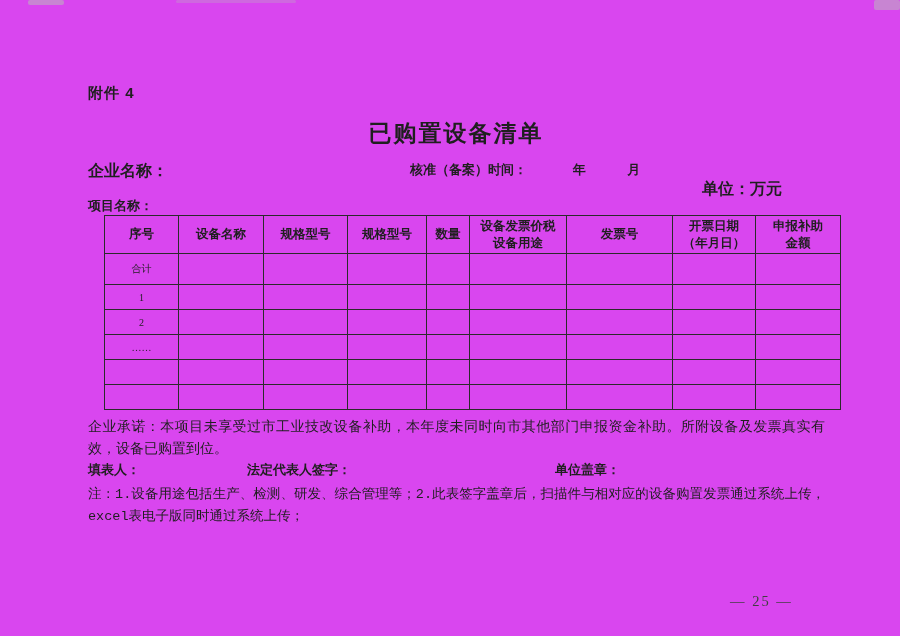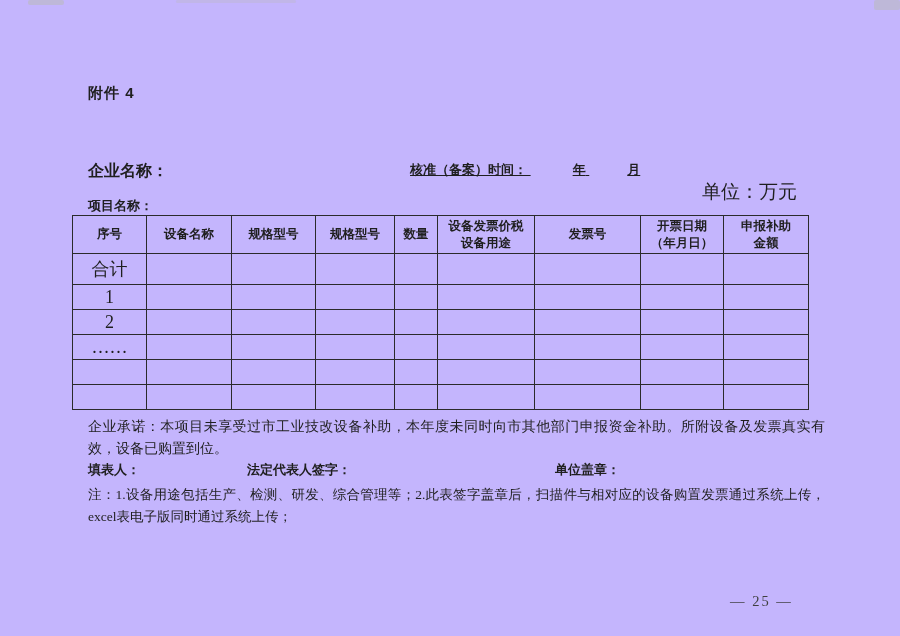--- a/index.html
+++ b/index.html
@@ -1,59 +1,60 @@
 <!DOCTYPE html>
 <html><head>
 <meta charset="utf-8">
 <style>
   * { margin:0; padding:0; box-sizing:border-box; }
   html,body { background:#ffffff; }
   .page {
-    position:relative; width:900px; height:636px; background:#c4b5fd;
+    position:relative; width:900px; height:636px; background:#d946ef;
     font-family:"Liberation Sans","DejaVu Sans",sans-serif; color:#1f1f1f; overflow:hidden;
   }
   .artifact { position:absolute; background:#b9b9b9; opacity:.55; border-radius:2px; }
   .a1 { left:28px; top:0; width:36px; height:5px; }
   .a2 { left:176px; top:0; width:120px; height:3px; opacity:.3; }
   .a3 { left:874px; top:0; width:26px; height:10px; }
   .attachment { position:absolute; left:88px; top:84px; font-size:15px; font-weight:bold; letter-spacing:1px; }
   .title { position:absolute; left:88px; top:118px; width:736px; text-align:center;
            font-size:23px; font-weight:bold; letter-spacing:2px; }
   .meta-company { position:absolute; left:88px; top:161px; font-size:16px; font-weight:bold; }
-  .meta-approval { position:absolute; left:410px; top:161px; font-size:13px; font-weight:bold;text-decoration:underline; }
+  .meta-approval { position:absolute; left:410px; top:161px; font-size:13px; font-weight:bold; }
   .meta-approval .yr { margin-left:42px; }
   .meta-approval .mo { margin-left:38px; }
-  .meta-unit { position:absolute; left:702px; top:179px; font-size:19px; font-weight:normal; }
+  .meta-unit { position:absolute; left:702px; top:179px; font-size:16px; font-weight:bold; }
   .meta-project { position:absolute; left:88px; top:197px; font-size:13px; font-weight:bold; }
-  .equip-table { position:absolute; left:72px; top:215px; width:736px;
+  .equip-table { position:absolute; left:104px; top:215px; width:736px;
                  border-collapse:collapse; table-layout:fixed; }
   .equip-table th, .equip-table td { border:1px solid #2b2b2b; text-align:center; vertical-align:middle; }
   .equip-table th { font-size:12.5px; font-weight:bold; white-space:pre-line; height:38px; line-height:1.35; padding:0 2px; }
-  .equip-table td { font-size:18px; height:25px; font-family:"Liberation Serif","DejaVu Serif",serif; }
+  .equip-table td { font-size:10px; height:25px; font-family:"Liberation Serif","DejaVu Serif",serif; }
   .equip-table tbody tr:first-child td { height:31px; }
   .promise { position:absolute; left:88px; top:416px; width:737px; text-align:justify;
              font-family:"Liberation Serif","DejaVu Serif",serif; font-size:14px; line-height:1.6; }
   .sign-row { position:absolute; left:88px; top:461px; width:736px; height:16px; font-size:13px; font-weight:bold; }
   .sign-row .s1 { position:absolute; left:0; }
   .sign-row .s2 { position:absolute; left:159px; }
   .sign-row .s3 { position:absolute; left:467px; }
   .note { position:absolute; left:88px; top:484px; width:737px; text-align:justify;
-          font-family:Liberation Serif, serif; font-size:13.5px; line-height:1.6; }
+          font-family:Liberation Mono, monospace; font-size:13.5px; line-height:1.6; }
   .pageno { position:absolute; left:730px; top:555px; font-family:Liberation Serif, serif;
             font-size:14.5px; color:#3f3f3f; letter-spacing:2px;margin-top:38px; }
 </style>
 </head>
 <body>
 
 <div class="page">
   <div class="artifact a1"></div>
   <div class="artifact a2"></div>
   <div class="artifact a3"></div>
 
   <div class="attachment">附件 4</div>
+  <div class="title">已购置设备清单</div>
 
   <div class="meta-company">企业名称：</div>
   <div class="meta-approval">
     <span>核准（备案）时间：</span>
     <span class="yr">年</span>
     <span class="mo">月</span>
   </div>
   <div class="meta-unit">单位：万元</div>
   <div class="meta-project">项目名称：</div>
 

